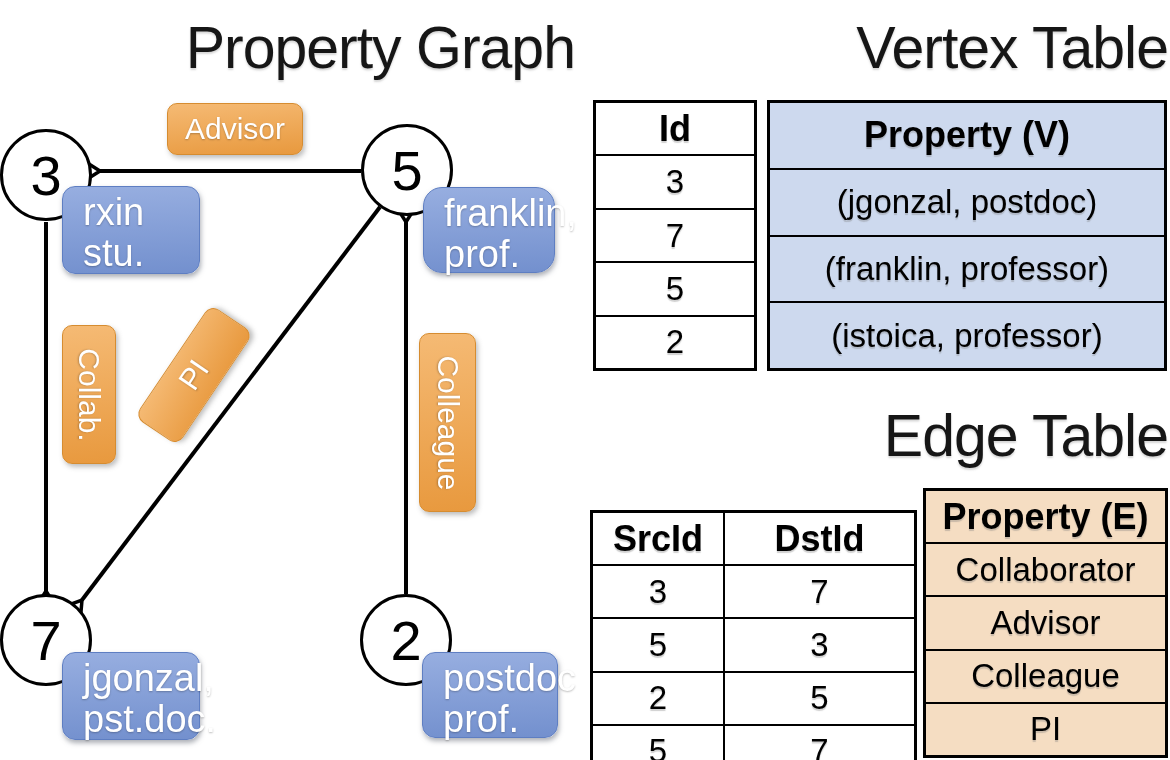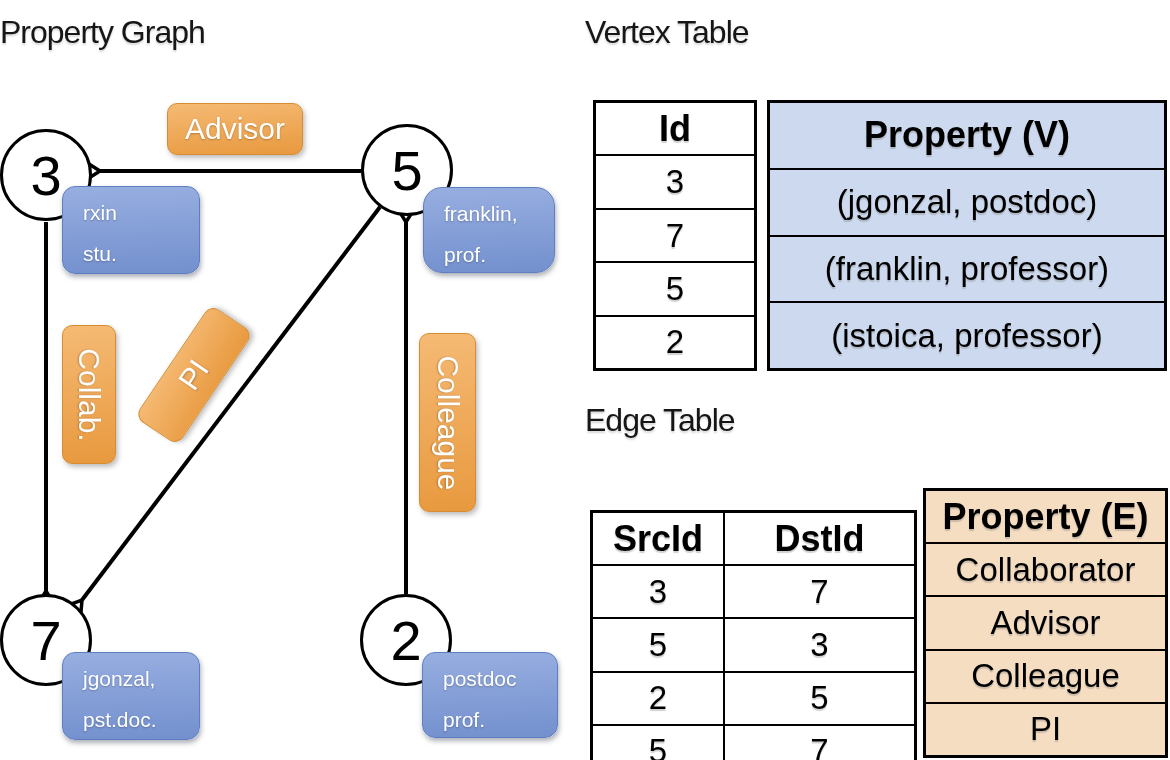--- a/index.html
+++ b/index.html
@@ -6,22 +6,22 @@
   #stage{
     position:relative;width:1170px;height:760px;overflow:hidden;
     background:#ffffff;
     font-family:"Liberation Sans","DejaVu Sans",sans-serif;
     color:#111;
   }
   .abs{position:absolute;box-sizing:border-box;}
 
   
   .big-title{
-    font-size:32px;font-weight:300;letter-spacing:-1px;color:#161616;
-    text-align:left;white-space:nowrap;
+    font-size:59px;font-weight:300;letter-spacing:-1px;color:#161616;
+    text-align:right;white-space:nowrap;
     text-shadow:0 2px 2px rgba(140,140,140,.35);
   }
 
   
   .node{
     width:92px;height:92px;border-radius:50%;
     border:3.5px solid #000;background:#fff;
     display:flex;align-items:center;justify-content:center;
     z-index:3;
   }
@@ -36,21 +36,21 @@
     display:flex;align-items:center;justify-content:center;
     color:#fff;font-size:30px;z-index:4;
     text-shadow:0 1px 2px rgba(0,0,0,.25);
   }
   .rot90{transform:rotate(90deg);white-space:nowrap;display:block;}
   .vcard{
     background:linear-gradient(178deg,var(--blue-top) 0%,var(--blue-bottom) 100%);
     border:1.5px solid var(--blue-border);
     border-radius:13px;
     box-shadow:1px 3px 5px rgba(90,95,110,.5);
-    color:#fff;font-size:21px;line-height:41px;
+    color:#fff;font-size:38px;line-height:41px;
     padding:5px 0 0 20px;z-index:5;
     text-shadow:0 1px 2px rgba(0,0,0,.25);
   }
   svg.edges{position:absolute;left:0;top:0;z-index:1;}
 
   
   .ttable{
     border:3px solid #000;background:#fff;
     display:flex;flex-direction:column;
     text-shadow:0 1.5px 1px rgba(120,120,120,.35);

